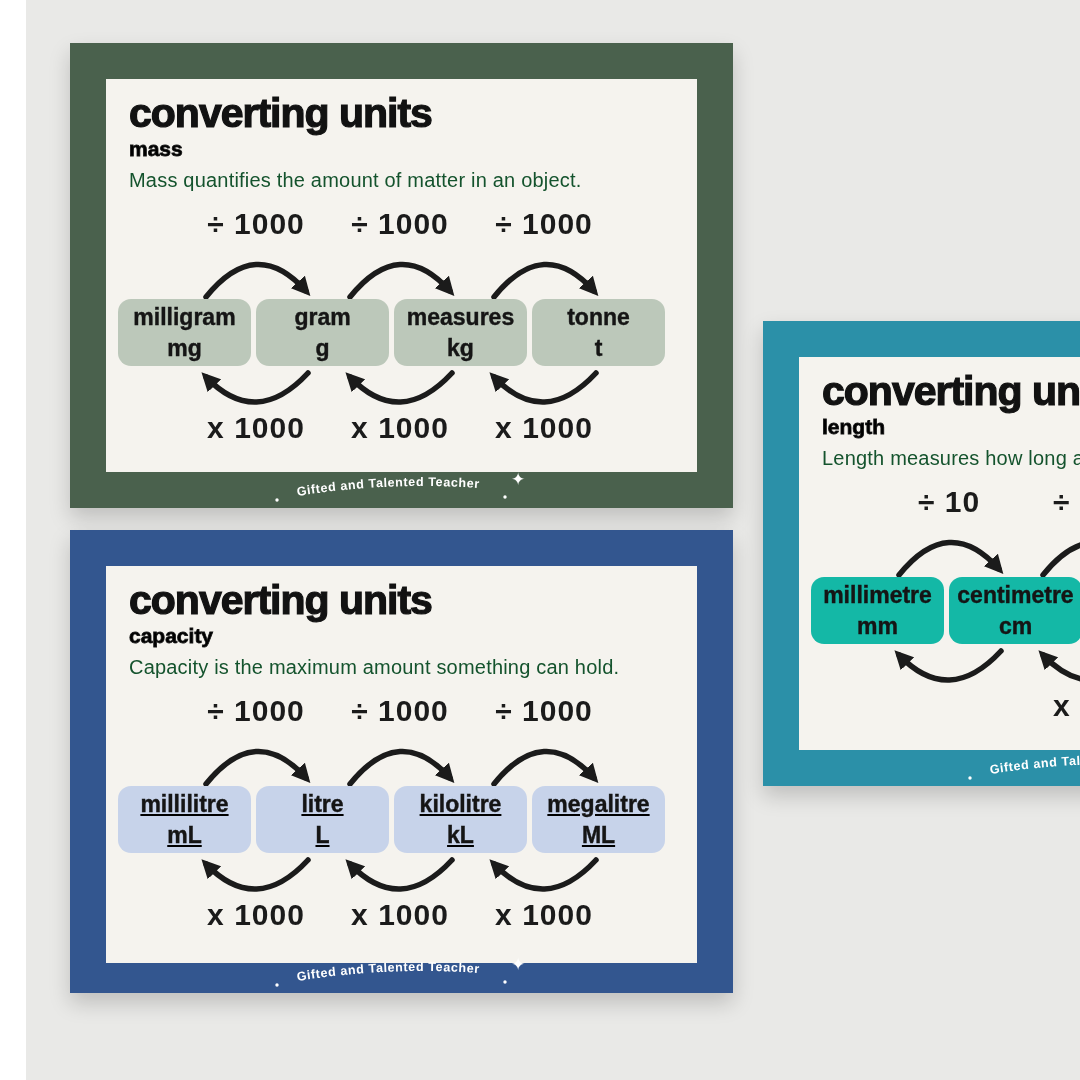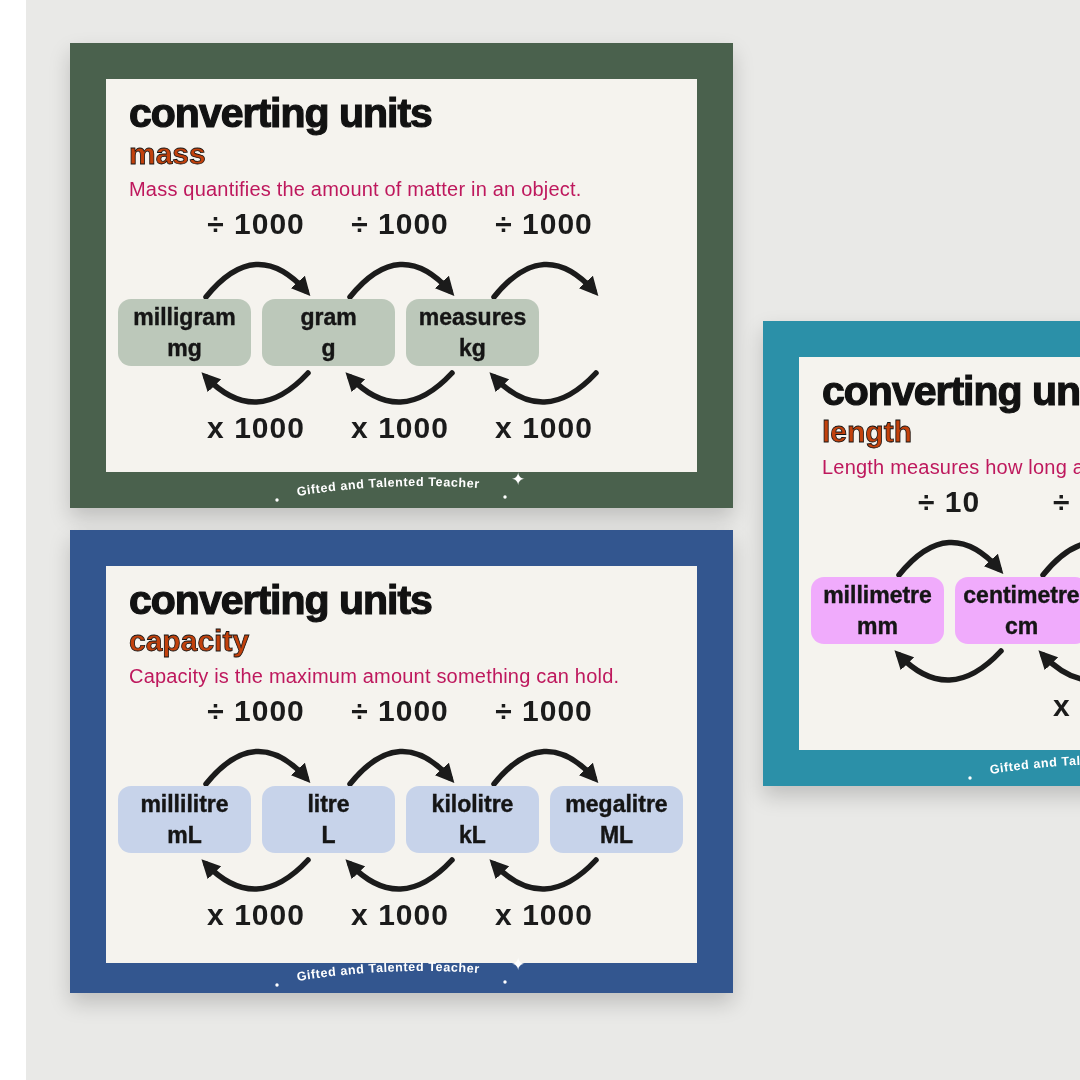--- a/index.html
+++ b/index.html
@@ -11,39 +11,39 @@
   .c-blue{background:#33568f;}
   .c-teal{background:#2b90a8;}
   #card-mass{left:44px;top:43px;}
   #card-capacity{left:44px;top:530px;height:463px;}
   #card-length{left:737px;top:321px;}
 
   .inner{position:absolute;left:36px;top:36px;right:36px;bottom:36px;background:#f5f3ee;padding:14px 0 0 23px;box-sizing:border-box;}
   #card-capacity .inner{bottom:30px;}
 
   .title{margin:0;font-size:41px;line-height:1.02;font-weight:700;letter-spacing:-1px;color:#121212;-webkit-text-stroke:1.2px #121212;white-space:nowrap;}
-  .subtitle{margin:3px 0 0 0;font-size:30px;line-height:1.05;font-weight:700;color:#c2410c;-webkit-text-stroke:0.8px #121212;}
-  .desc{margin:9px 0 0 0;font-size:20px;color:#be185d;letter-spacing:0.2px;white-space:nowrap;}
+  .subtitle{margin:3px 0 0 0;font-size:21px;line-height:1.05;font-weight:700;color:#000000;-webkit-text-stroke:0.8px #121212;}
+  .desc{margin:9px 0 0 0;font-size:20px;color:#14532d;letter-spacing:0.2px;white-space:nowrap;}
 
   
   .lbl{position:absolute;width:144px;text-align:center;font-size:30px;font-weight:700;color:#1b1b1b;letter-spacing:1px;white-space:nowrap;}
   .lbl.top{top:128px;}
   .lbl.bot{top:332px;}
   .arc{position:absolute;width:144px;height:48px;}
   .arc.top{top:172px;}
   .arc.bot{top:288px;height:46px;}
   .g0{left:78px;}
   .g1{left:222px;}
   .g2{left:366px;}
 
-  .boxes{position:absolute;left:12px;top:220px;display:flex;gap:11px;}
+  .boxes{position:absolute;left:12px;top:220px;display:flex;gap:5px;}
   .ubox{width:133px;height:67px;border-radius:13px;display:flex;flex-direction:column;align-items:center;justify-content:center;line-height:1.32;}
   .b-green{background:#bcc8ba;}
-  .b-blue{background:#c7d3ea;}
-  .b-teal{background:#f0abfc;}
+  .b-blue{background:#c7d3ea;text-decoration:underline;}
+  .b-teal{background:#14b8a6;}
   .uname,.usym{font-size:23px;font-weight:700;color:#151515;-webkit-text-stroke:0.4px #151515;}
 
   .arcpath{fill:none;stroke:#1b1b1b;stroke-width:5.5;stroke-linecap:round;}
 
   .flogo{position:absolute;left:50%;bottom:0;transform:translateX(-50%);}
   .ftext{fill:#ffffff;font-size:12.5px;font-weight:700;letter-spacing:0.6px;}
   .fstar{fill:#ffffff;font-size:17px;}
 </style>
 </head>
 <body>
@@ -83,20 +83,24 @@
           <div class="uname">milligram</div>
           <div class="usym">mg</div>
         </div>
         <div class="ubox b-green">
           <div class="uname">gram</div>
           <div class="usym">g</div>
         </div>
         <div class="ubox b-green">
           <div class="uname">measures</div>
           <div class="usym">kg</div>
+        </div>
+        <div class="ubox b-green">
+          <div class="uname">tonne</div>
+          <div class="usym">t</div>
         </div>
       </div>
 
       <svg class="arc bot g0" viewBox="0 0 144 46">
           <path class="arcpath" d="M124,6 Q72,62 22,10" marker-end="url(#ah)"></path>
         </svg>
       <svg class="arc bot g1" viewBox="0 0 144 46">
           <path class="arcpath" d="M124,6 Q72,62 22,10" marker-end="url(#ah)"></path>
         </svg>
       <svg class="arc bot g2" viewBox="0 0 144 46">

